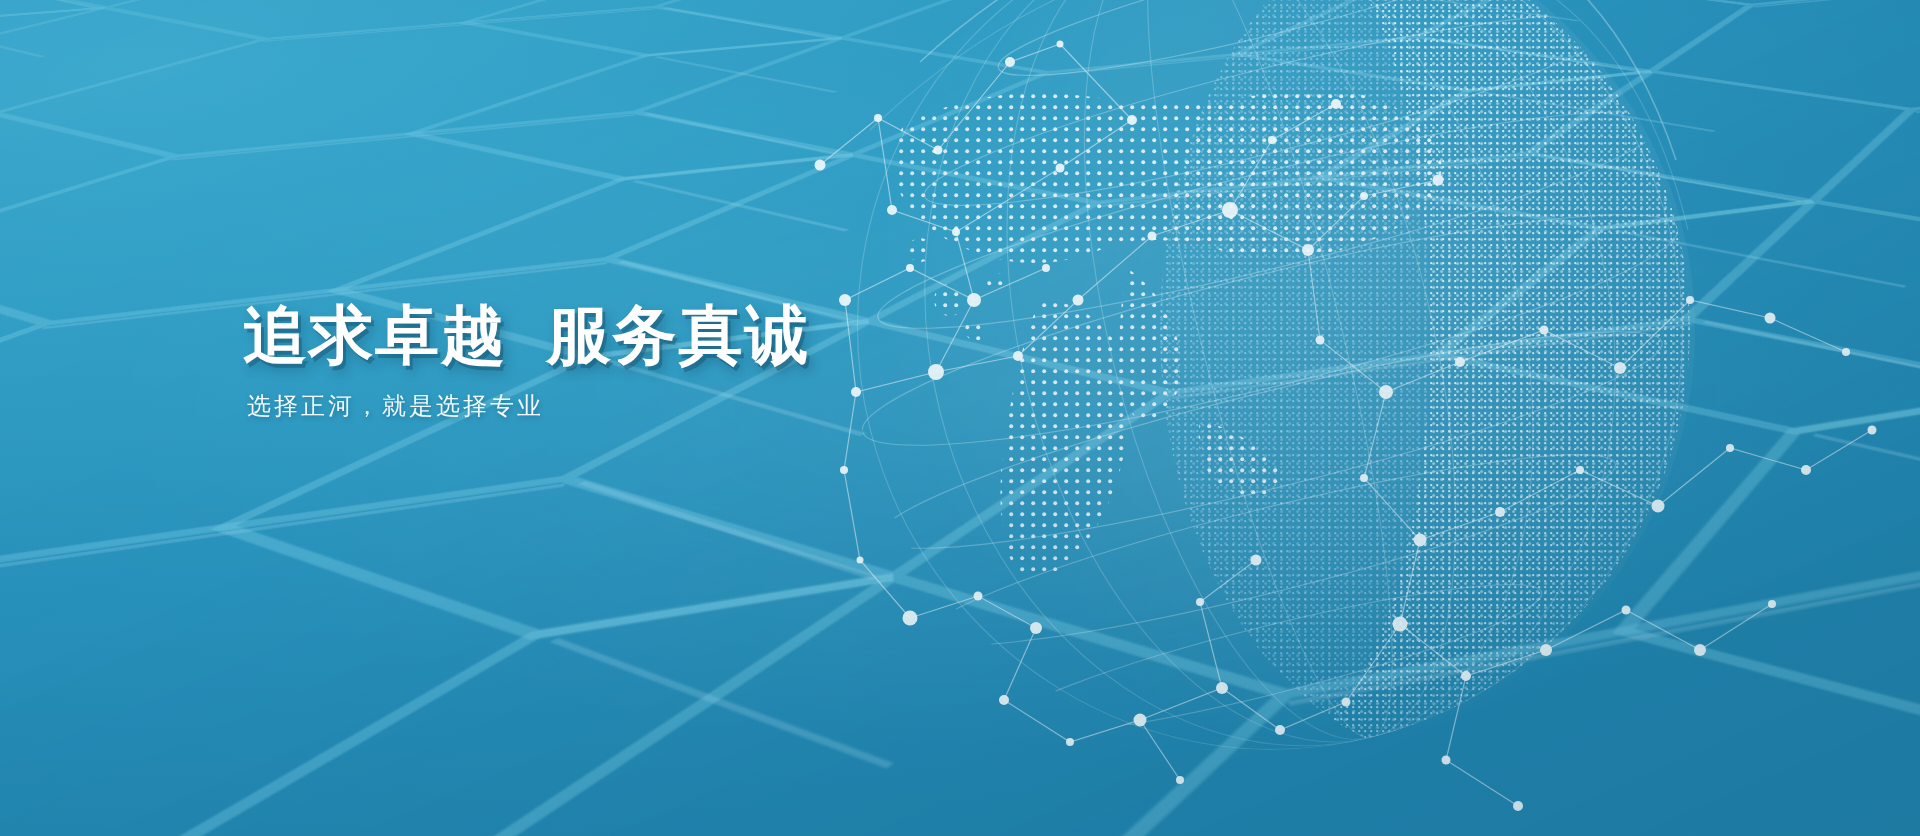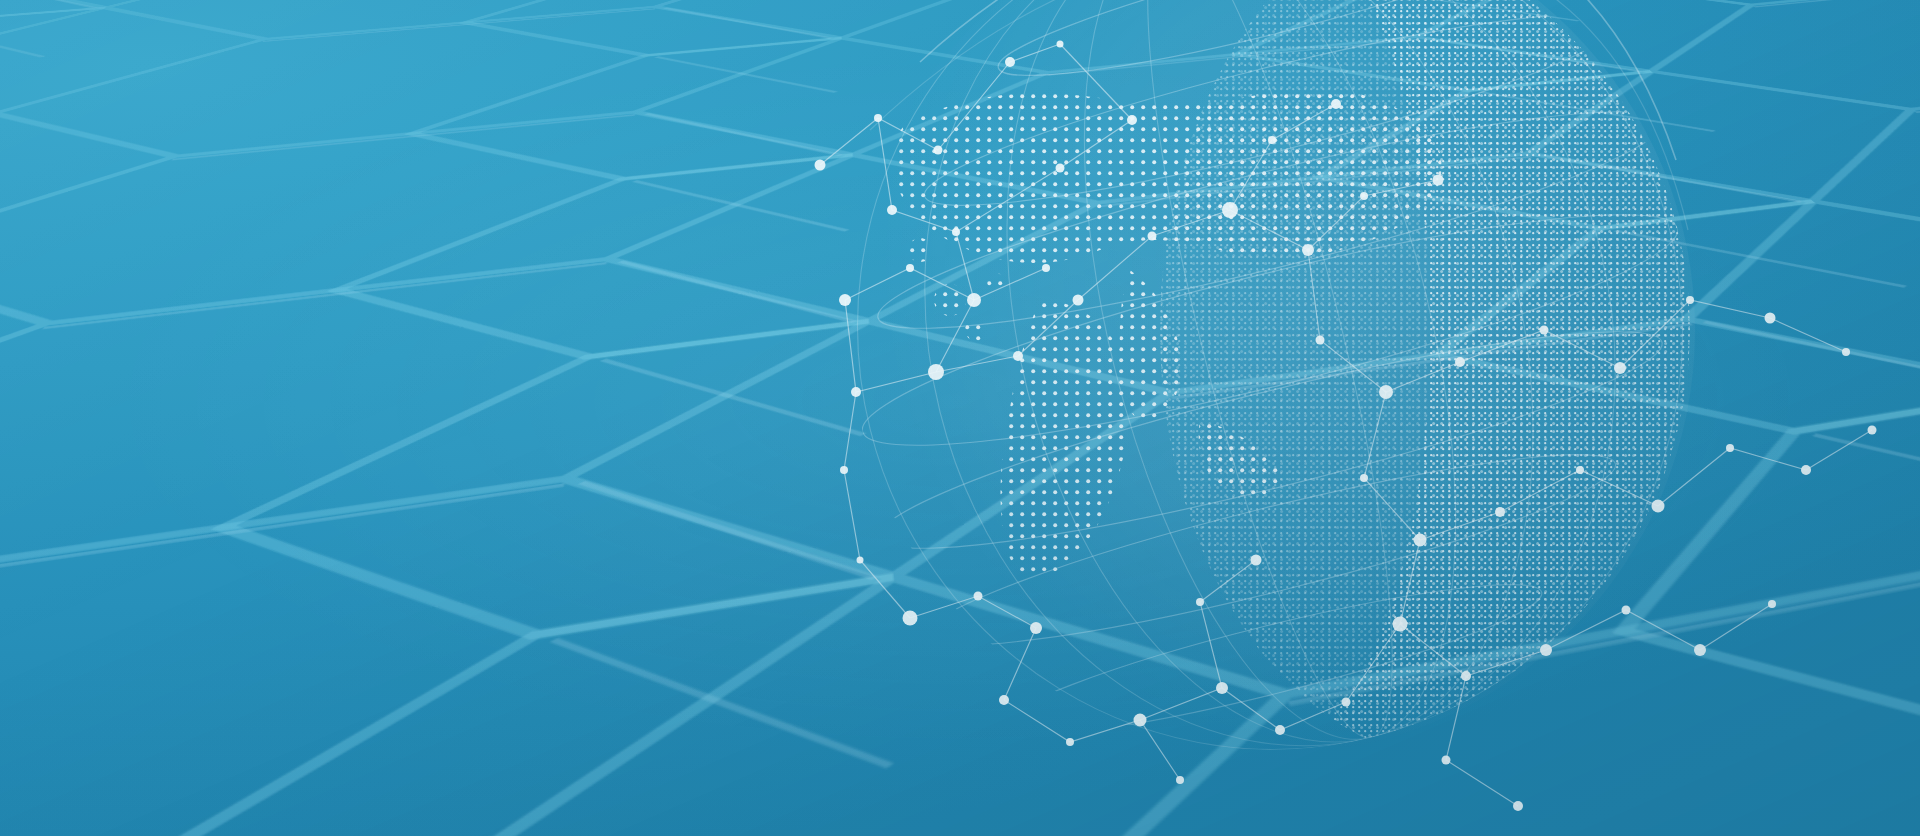--- a/index.html
+++ b/index.html
@@ -347,14 +347,18 @@
         <circle cx="496" cy="560" r="5.5"></circle>
         <circle cx="1086" cy="352" r="4"></circle>
         <circle cx="1112" cy="430" r="4.5"></circle>
         <circle cx="1012" cy="604" r="4"></circle>
       </g>
     </svg>
   </div>
 
   <div class="bg-vignette"></div>
 
+  <div class="copy">
+    <h1 class="headline">追求卓越  服务真诚</h1>
+    <p class="subline">选择正河，就是选择专业</p>
+  </div>
 
 </div>
 
 </body></html>

